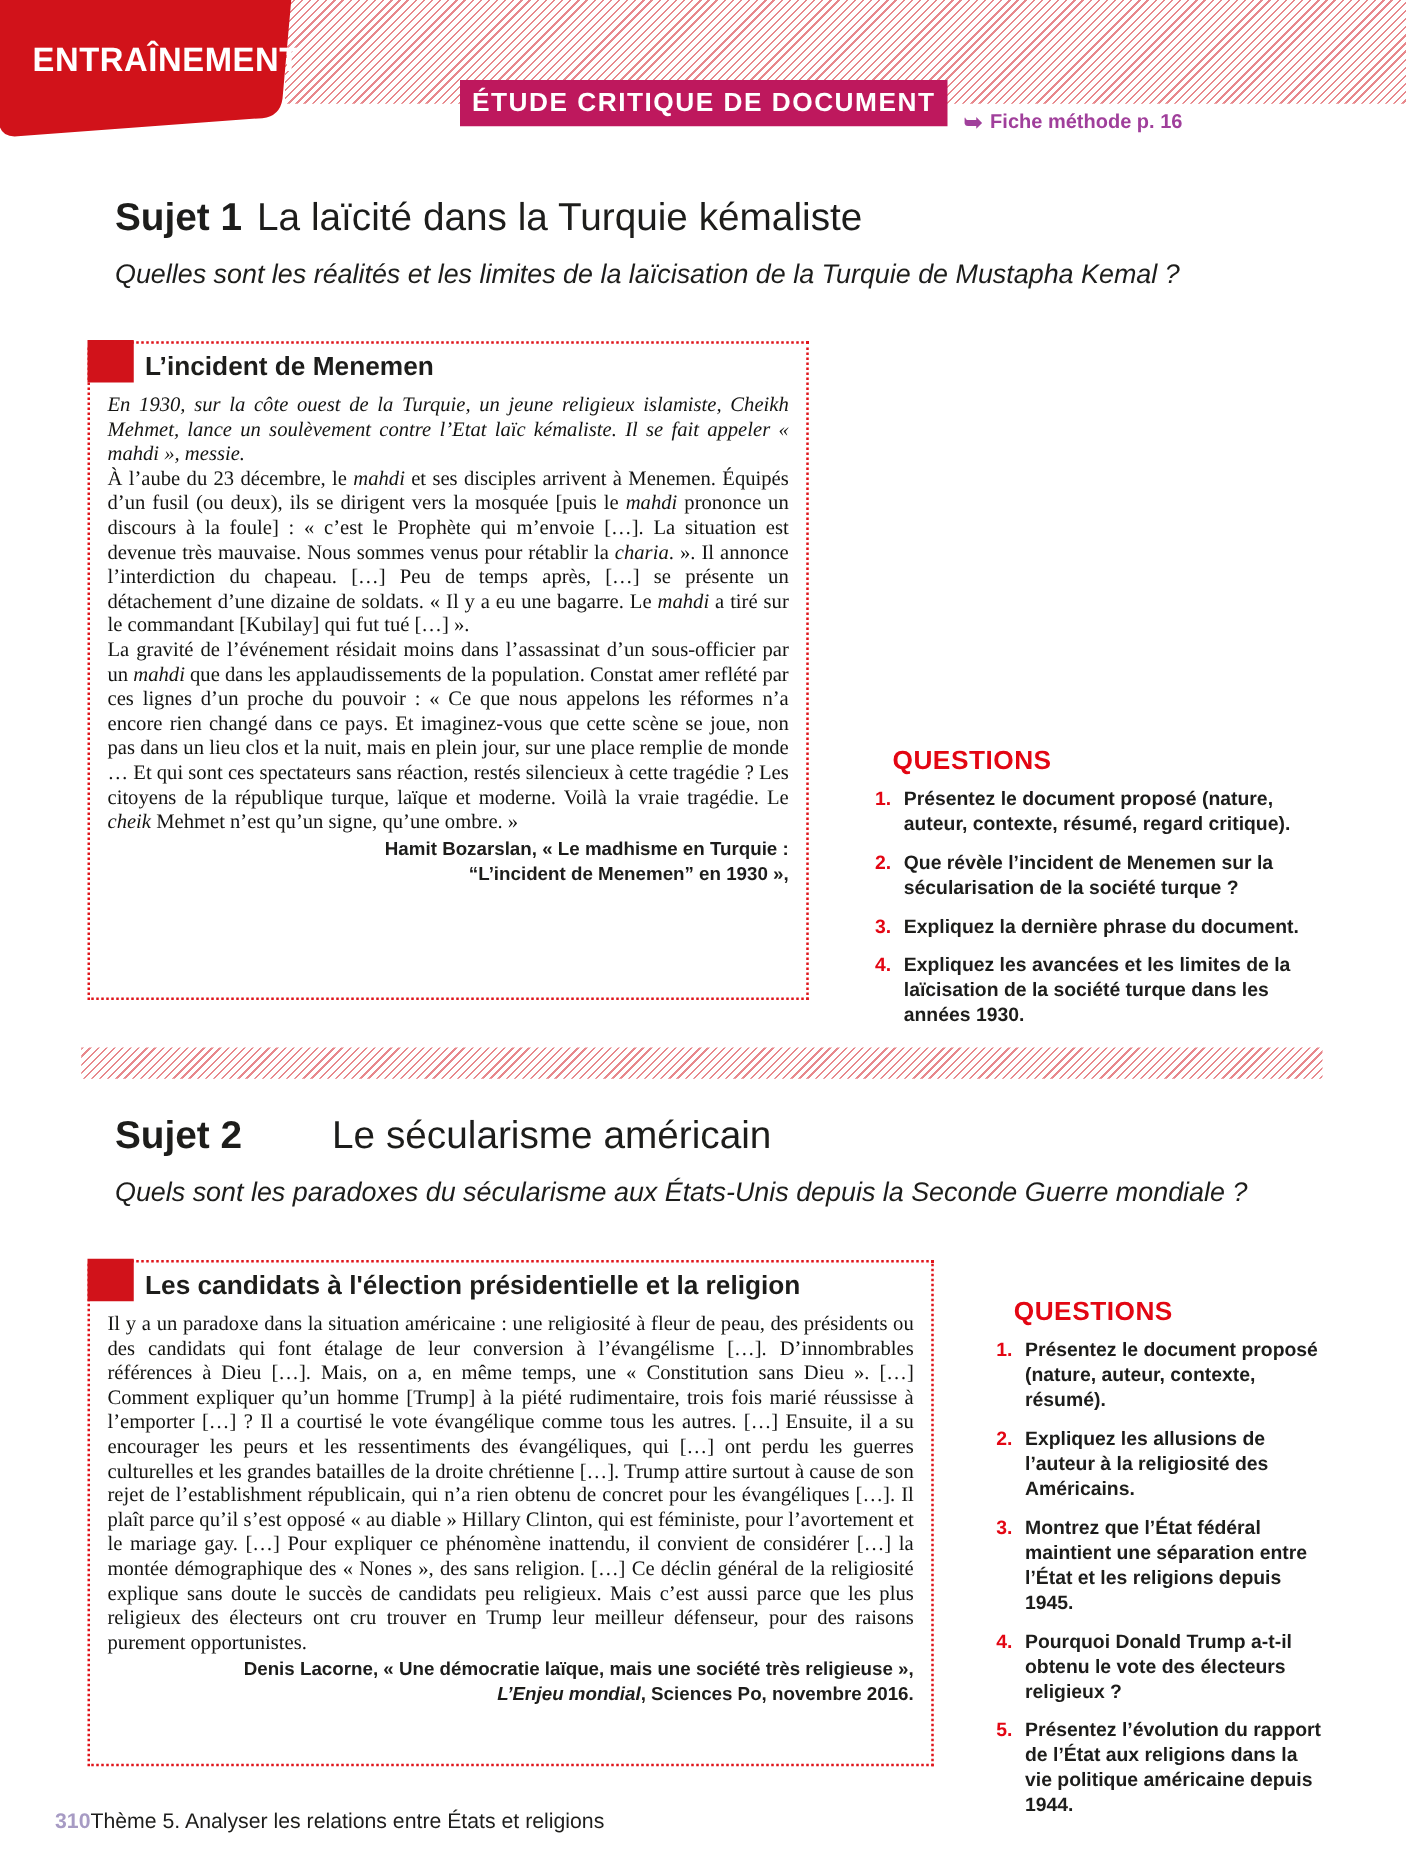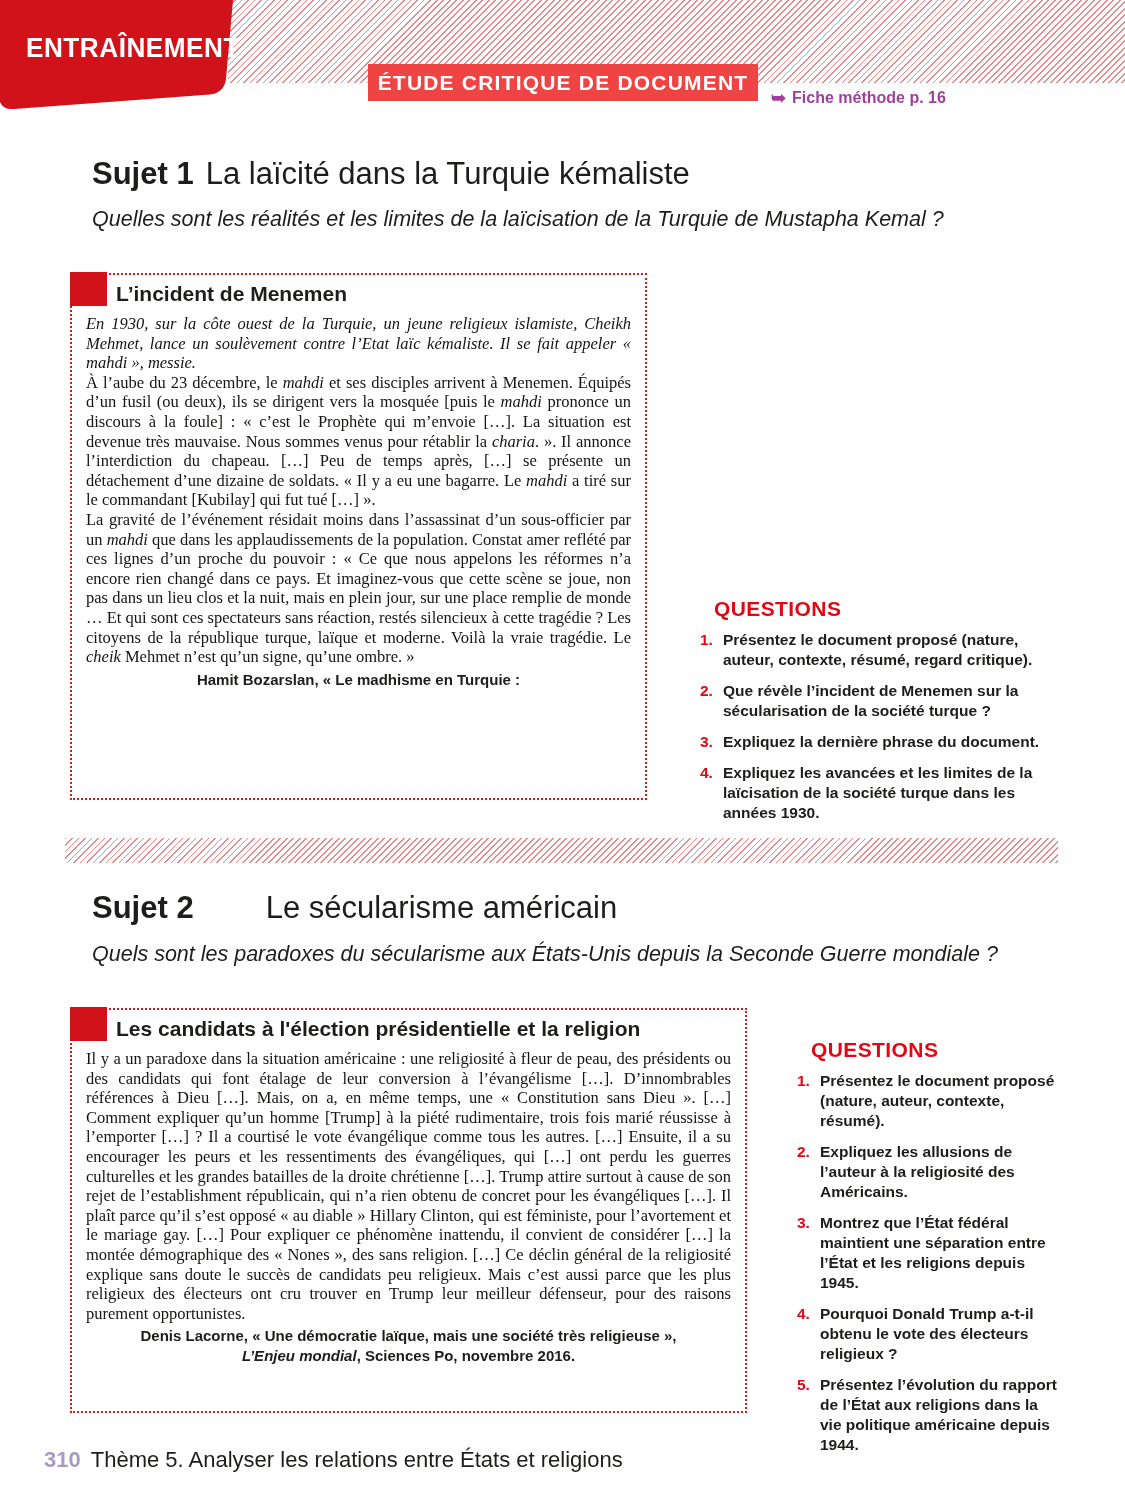--- a/index.html
+++ b/index.html
@@ -16,21 +16,21 @@
   }
   .hatch-top { position:absolute; left:228px; top:0; width:897px; height:83px; }
   .badge { position:absolute; left:0; top:0; width:234px; height:113px; }
   .badge svg { position:absolute; left:0; top:0; }
   .badge-label {
     position:absolute; left:26px; top:33px; color:#fff; font-size:27px; font-weight:700;
     letter-spacing:.5px; transform:scaleX(.97); transform-origin:left center; white-space:nowrap;
   }
   .banner {
     position:absolute; left:368px; top:64px; width:390px; height:37px;
-    background:#ef4444; color:#fff; display:flex; align-items:center; justify-content:center;
+    background:#be185d; color:#fff; display:flex; align-items:center; justify-content:center;
     font-size:21px; font-weight:700; letter-spacing:1.2px; white-space:nowrap;
   }
   .method {
     position:absolute; left:771px; top:89px; color:#a03f9b; font-weight:700; font-size:16px;
     display:flex; align-items:center; gap:6px; white-space:nowrap;
   }
   .method-arrow { font-size:18px; line-height:1; }
   
   .subject-heading { position:absolute; left:92px; font-size:31px; white-space:nowrap; }
   .subject-heading .label { font-weight:700; }
@@ -48,36 +48,36 @@
   }
   .doc1 { left:70px; top:273px; width:577px; height:527px; }
   .doc2 { left:70px; top:1008px; width:677px; height:405px; }
   .sq { position:absolute; left:-2px; top:-3px; width:37px; height:34px; background:#d1121a; }
   .doc-title { font-size:21px; font-weight:700; margin:7px 0 8px 30px; color:#1d1d1b; }
   .doc-text, .chapo {
     font-family:"Liberation Serif", serif; font-size:16.5px; line-height:19.6px;
     text-align:justify; color:#141412;
   }
   .chapo { font-style:italic; }
-  .source { margin-top:3px; text-align:center; font-size:15px; line-height:20px; font-weight:700; }
+  .source { margin-top:3px; text-align:right; font-size:15px; line-height:20px; font-weight:700; }
   
   .questions { position:absolute; }
   .q1 { left:700px; top:597px; width:345px; }
   .q2 { left:797px; top:1038px; width:262px; }
   .q-title { color:#e30613; font-size:21px; font-weight:700; letter-spacing:.4px; margin:0 0 9px 14px; }
   .questions ol { list-style:none; }
   .questions li {
     position:relative; padding-left:23px; margin-bottom:11px;
     font-size:15.5px; line-height:20px; font-weight:700; color:#1d1d1b;
   }
   .questions .num { position:absolute; left:0; color:#e30613; }
   
   .divider { position:absolute; left:65px; top:838px; width:993px; height:25px; }
   
-  .footer { position:absolute; left:44px; top:1447px; font-size:22px; display:flex; gap:10px; align-items:baseline; }
+  .footer { position:absolute; left:44px; top:1447px; font-size:17px; display:flex; align-items:baseline; }
   .page-num { font-weight:700; color:#a79bc4; }
   .footer-text { color:#1d1d1b; }
 </style>
 </head>
 <body>
 
 <div class="page">
 
   <div class="hatch hatch-top"></div>
   <div class="badge">
@@ -100,20 +100,21 @@
   <p class="subject-sub s1-sub">Quelles sont les réalités et les limites de la laïcisation de la Turquie de Mustapha Kemal ?</p>
 
   <section class="docbox doc1">
     <div class="sq"></div>
     <h3 class="doc-title">L’incident de Menemen</h3>
     <p class="chapo">En 1930, sur la côte ouest de la Turquie, un jeune religieux islamiste, Cheikh Mehmet, lance un soulèvement contre l’Etat laïc kémaliste. Il se fait appeler « mahdi », messie.</p>
     <p class="doc-text">À l’aube du 23 décembre, le <i>mahdi</i> et ses disciples arrivent à Menemen. Équipés d’un fusil (ou deux), ils se dirigent vers la mosquée [puis le <i>mahdi</i> prononce un discours à la foule] : « c’est le Prophète qui m’envoie […]. La situation est devenue très mauvaise. Nous sommes venus pour rétablir la <i>charia</i>. ». Il annonce l’interdiction du chapeau. […] Peu de temps après, […] se présente un détachement d’une dizaine de soldats. « Il y a eu une bagarre. Le <i>mahdi</i> a tiré sur le commandant [Kubilay] qui fut tué […] ».</p>
     <p class="doc-text">La gravité de l’événement résidait moins dans l’assassinat d’un sous-officier par un <i>mahdi</i> que dans les applaudissements de la population. Constat amer reflété par ces lignes d’un proche du pouvoir : « Ce que nous appelons les réformes n’a encore rien changé dans ce pays. Et imaginez-vous que cette scène se joue, non pas dans un lieu clos et la nuit, mais en plein jour, sur une place remplie de monde … Et qui sont ces spectateurs sans réaction, restés silencieux à cette tragédie ? Les citoyens de la république turque, laïque et moderne. Voilà la vraie tragédie. Le <i>cheik</i> Mehmet n’est qu’un signe, qu’une ombre. »</p>
     <div class="source">
       <div>Hamit Bozarslan, « Le madhisme en Turquie :</div>
+      <div>“L’incident de Menemen” en 1930 »,</div>
     </div>
   </section>
 
   <aside class="questions q1">
     <h4 class="q-title">QUESTIONS</h4>
     <ol>
       <li><span class="num">1.</span><span>Présentez le document proposé (nature, auteur, contexte, résumé, regard critique).</span></li>
       <li><span class="num">2.</span><span>Que révèle l’incident de Menemen sur la sécularisation de la société turque ?</span></li>
       <li><span class="num">3.</span><span>Expliquez la dernière phrase du document.</span></li>
       <li><span class="num">4.</span><span>Expliquez les avancées et les limites de la laïcisation de la société turque dans les années 1930.</span></li>

